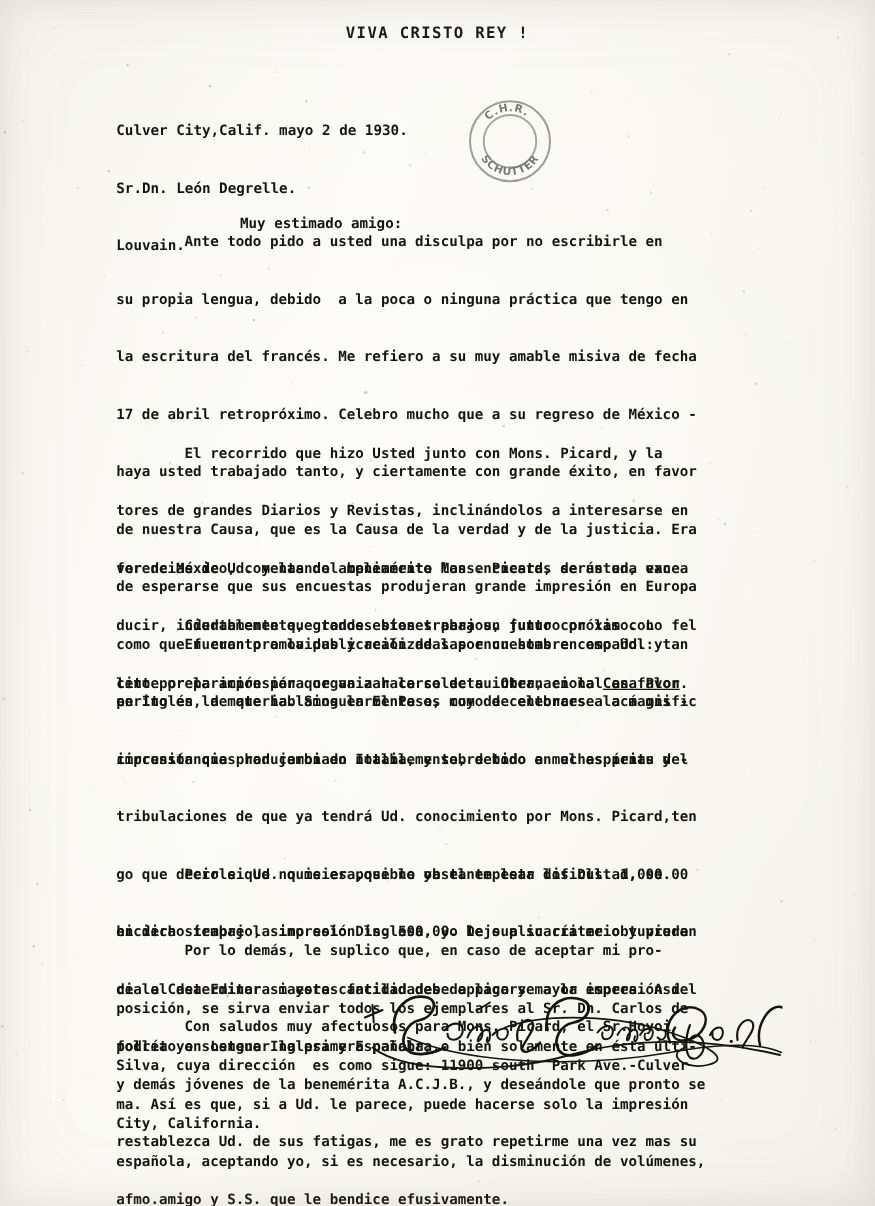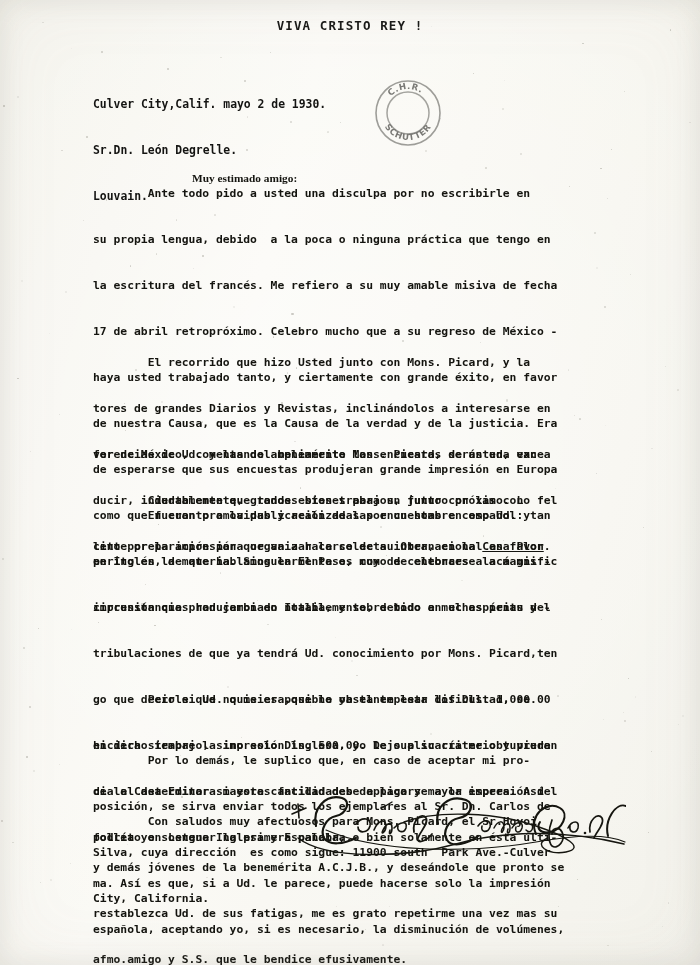--- a/index.html
+++ b/index.html
@@ -128,21 +128,21 @@
   <div class="doc">
 
     <div class="title">VIVA   CRISTO   REY !</div>
 
     <div class="addr">
       <span class="ln">Culver City,Calif. mayo 2 de 1930.</span>
       <span class="ln">Sr.Dn. León Degrelle.</span>
       <span class="ln">Louvain.</span>
     </div>
 
-    <div class="body-block" style="top:140px;font-family:Liberation Serif, serif;">
+    <div class="body-block" style="top:140px;">
       <span class="ln" style="padding-left:99px;">Muy estimado amigo:</span>
     </div>
 
     <div class="body-block" style="top:155px;">
       <span class="ln">        Ante todo pido a usted una disculpa por no escribirle en</span>
       <span class="ln">su propia lengua, debido  a la poca o ninguna práctica que tengo en</span>
       <span class="ln">la escritura del francés. Me refiero a su muy amable misiva de fecha</span>
       <span class="ln">17 de abril retropróximo. Celebro mucho que a su regreso de México -</span>
       <span class="ln">haya usted trabajado tanto, y ciertamente con grande éxito, en favor</span>
       <span class="ln">de nuestra Causa, que es la Causa de la verdad y de la justicia. Era</span>

